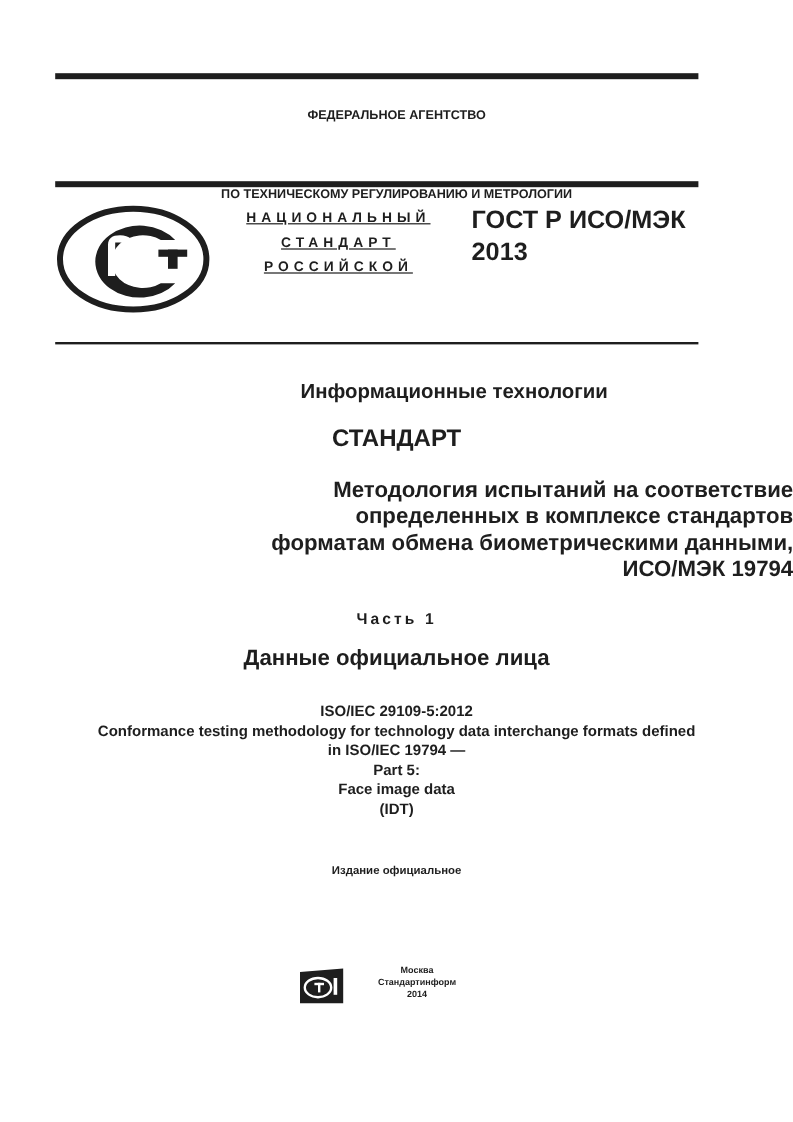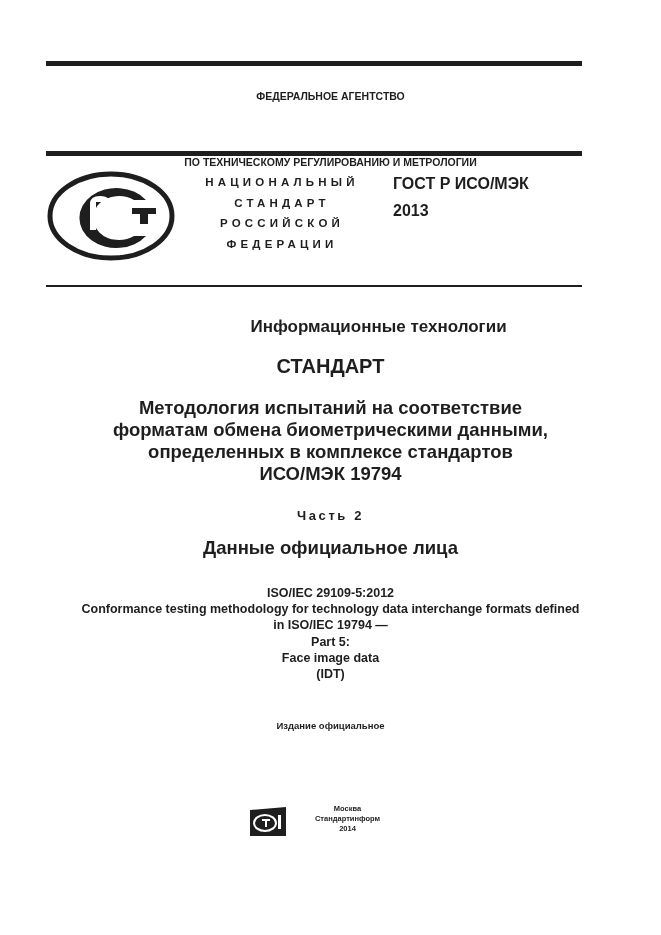--- a/index.html
+++ b/index.html
@@ -7,25 +7,25 @@
          font-family: "Liberation Sans", sans-serif; color: #1e1e1e; }
   .rule { position: absolute; left: 46px; width: 536px; background: #1e1e1e; }
   .rule-top { top: 61px; height: 5px; }
   .rule-mid { top: 151px; height: 5px; }
   .rule-bot { top: 285px; height: 2px; }
   .center { position: absolute; left: 0; width: 661px; text-align: center; font-weight: bold; }
   .agency1 { top: 90px; font-size: 10.5px; }
   .agency2 { top: 116px; font-size: 10.5px; margin-top: 40px; }
   .logo { position: absolute; left: 46px; top: 170px; width: 130px; height: 92px; }
   .natstd { position: absolute; left: 196px; top: 172px; width: 172px; text-align: center;
-            font-weight: bold; font-size: 11.5px; letter-spacing: 4.2px; line-height: 20.5px; }
-  .gost { position: absolute; left: 393px; top: 170px; font-weight: bold; font-size: 16px; line-height: 27px; }
+            font-weight: bold; font-size: 11.5px; letter-spacing: 4.2px; line-height: 20.5px; text-decoration: underline; }
+  .gost { position: absolute; left: 393px; top: 170px; font-weight: bold; font-size: 21px; line-height: 27px; }
   .t-it { top: 317px; font-size: 17px; padding-left: 48px; }
   .t-bio { top: 355px; font-size: 20px; }
-  .t-method { top: 397px; font-size: 18.5px; line-height: 22px; }
+  .t-method { top: 397px; font-size: 18.5px; line-height: 22px; text-align: right; }
   .t-part { top: 508px; font-size: 13px; letter-spacing: 2.6px; }
   .t-face { top: 537px; font-size: 18.5px; }
   .t-iso { top: 585px; font-size: 12.5px; line-height: 16.2px; }
   .t-official { top: 720px; font-size: 9.5px; }
   .pub-logo { position: absolute; left: 248px; top: 806px; width: 40px; height: 32px; }
   .pub-text { position: absolute; left: 305px; top: 804px; width: 85px; text-align: center;
               font-weight: bold; font-size: 7.5px; line-height: 10px; }
   .line { display: block; }
 </style>
 </head>
@@ -46,39 +46,38 @@
 
     <rect x="86" y="38" width="24" height="6" fill="#1e1e1e"></rect>
     <rect x="94" y="38" width="8" height="16" fill="#1e1e1e"></rect>
   </svg>
 </div>
 
 <div class="natstd">
   <span class="line">НАЦИОНАЛЬНЫЙ</span>
   <span class="line">СТАНДАРТ</span>
   <span class="line">РОССИЙСКОЙ</span>
-  <span class="line">ФЕДЕРАЦИИ</span>
 </div>
 
 <div class="gost">
   <span class="line">ГОСТ Р ИСО/МЭК</span>
   <span class="line">2013</span>
 </div>
 
 <div class="rule rule-bot"></div>
 
 <div class="center t-it">Информационные технологии</div>
 <div class="center t-bio">СТАНДАРТ</div>
 <div class="center t-method">
   <span class="line">Методология испытаний на соответствие</span>
+  <span class="line">определенных в комплексе стандартов</span>
   <span class="line">форматам обмена биометрическими данными,</span>
-  <span class="line">определенных в комплексе стандартов</span>
   <span class="line">ИСО/МЭК 19794</span>
 </div>
-<div class="center t-part">Часть 2</div>
+<div class="center t-part">Часть 1</div>
 <div class="center t-face">Данные официальное лица</div>
 
 <div class="center t-iso">
   <span class="line">ISO/IEC 29109-5:2012</span>
   <span class="line">Conformance testing methodology for technology data interchange formats defined</span>
   <span class="line">in ISO/IEC 19794 —</span>
   <span class="line">Part 5:</span>
   <span class="line">Face image data</span>
   <span class="line">(IDT)</span>
 </div>

